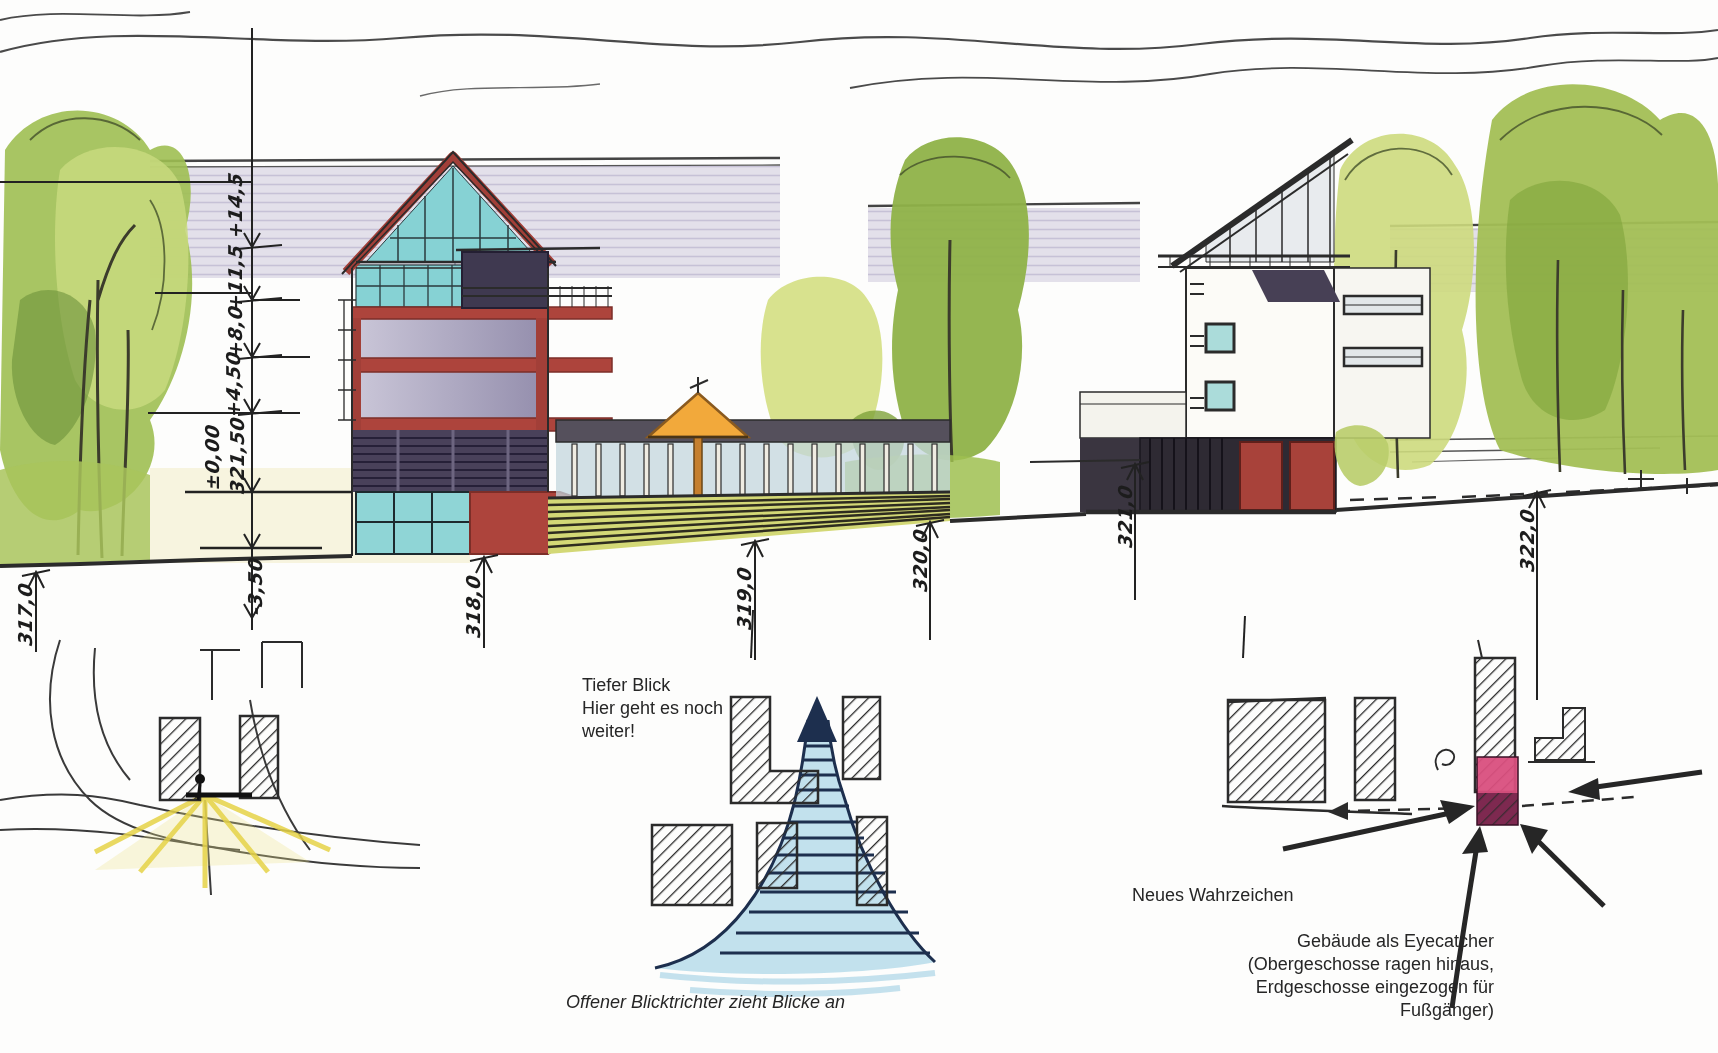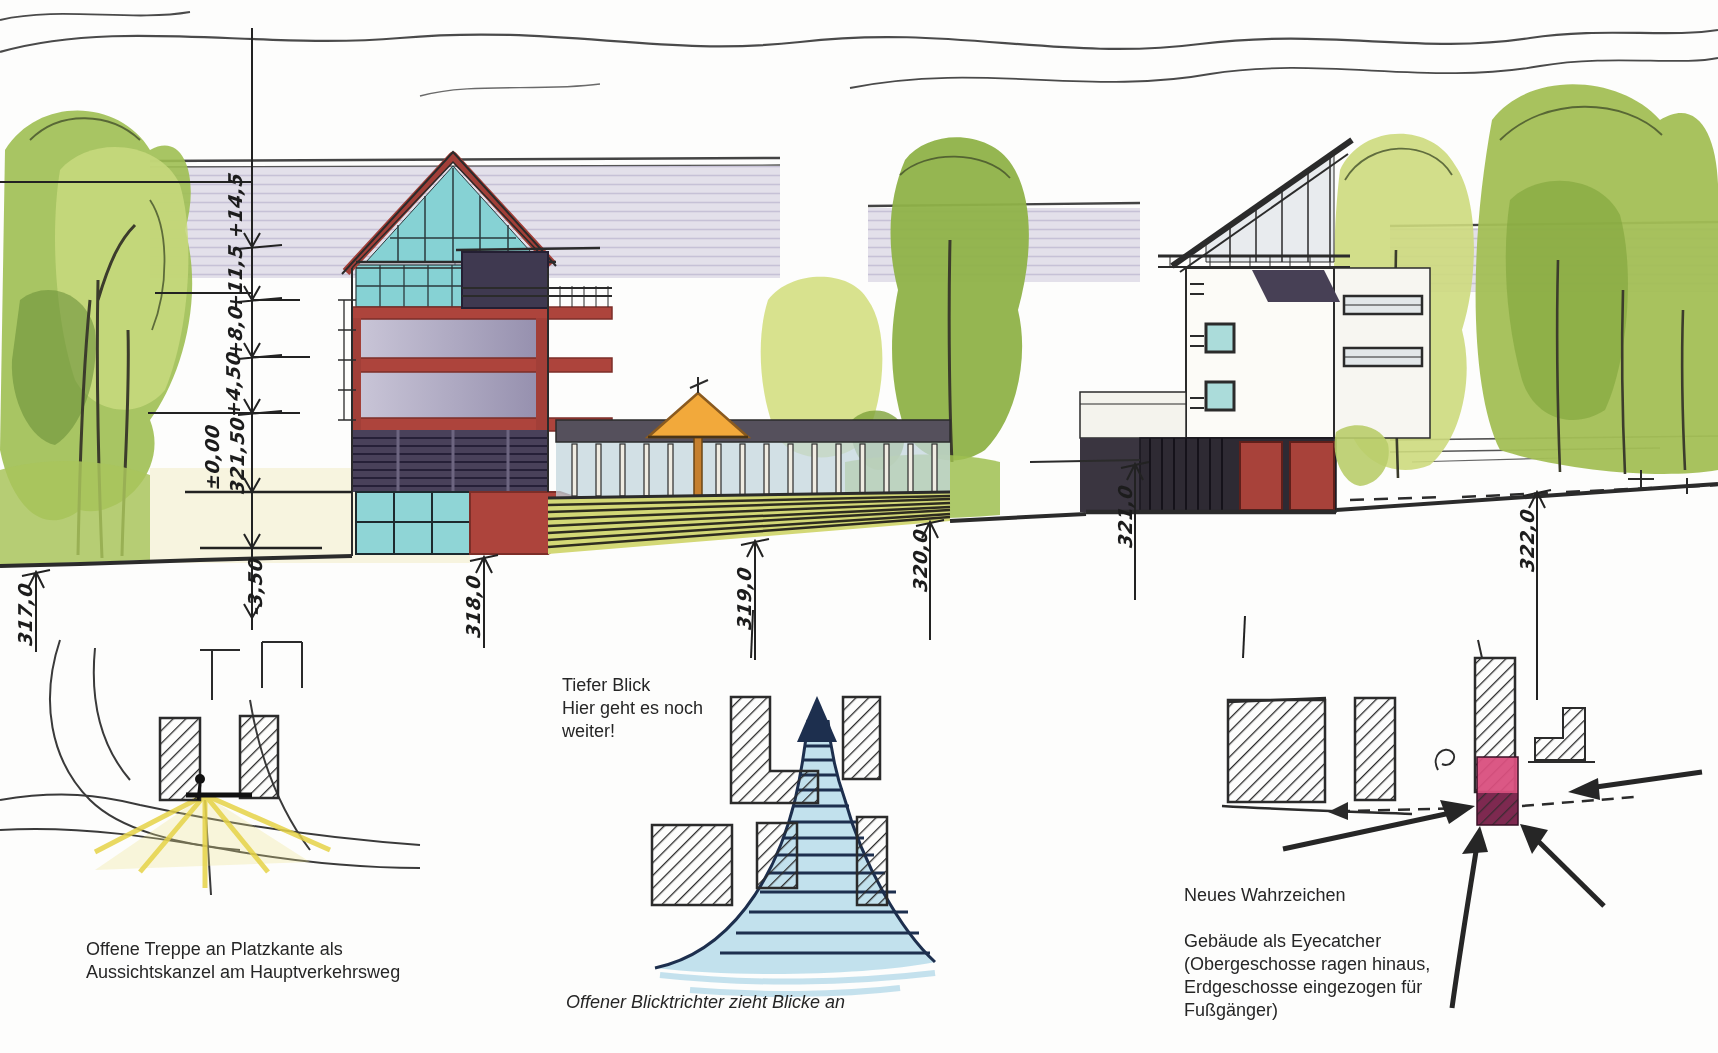--- a/index.html
+++ b/index.html
@@ -287,28 +287,26 @@
     <polygon points="1475,806 1440,800 1449,824" fill="#262626"></polygon>
     <path d="M1452,1008 C1460,950 1470,890 1477,845" stroke="#262626" stroke-width="5" fill="none"></path>
     <polygon points="1480,826 1462,854 1488,852" fill="#262626"></polygon>
     <line x1="1604" y1="906" x2="1535" y2="838" stroke="#262626" stroke-width="5"></line>
     <polygon points="1520,824 1548,830 1532,854" fill="#262626"></polygon>
     <line x1="1702" y1="772" x2="1596" y2="787" stroke="#262626" stroke-width="5"></line>
     <polygon points="1568,792 1598,778 1600,800" fill="#262626"></polygon>
   </g>
 </svg>
 
-  <div class="ann" style="left:86px;top:938px;width:330px;">Offene Treppe an Platzkante als
-Aussichtskanzel am Hauptverkehrsweg</div>
-  <div class="ann" style="left:562px;top:674px;width:230px;">Tiefer Blick
+  <div class="ann" style="left:582px;top:674px;width:230px;">Tiefer Blick
 Hier geht es noch
 weiter!</div>
   <div class="ann" style="left:566px;top:991px;width:380px;font-style:italic;">Offener Blicktrichter zieht Blicke an</div>
-  <div class="ann" style="left:1184px;top:884px;width:300px;">Neues Wahrzeichen</div>
-  <div class="ann" style="left:1184px;top:930px;width:310px;">Gebäude als Eyecatcher
+  <div class="ann" style="left:1132px;top:884px;width:300px;">Neues Wahrzeichen</div>
+  <div class="ann" style="left:1184px;top:930px;width:310px;text-align:right;">Gebäude als Eyecatcher
 (Obergeschosse ragen hinaus,
 Erdgeschosse eingezogen für
 Fußgänger)</div>
 
   <div class="dim" style="left:187px;top:193px;">+14,5</div>
   <div class="dim" style="left:187px;top:265px;">+11,5</div>
   <div class="dim" style="left:187px;top:319px;">+8,0</div>
   <div class="dim" style="left:185px;top:372px;">+4,50</div>
   <div class="dim" style="left:164px;top:445px;">±0,00</div>
   <div class="dim" style="left:189px;top:443px;">321,50</div>

